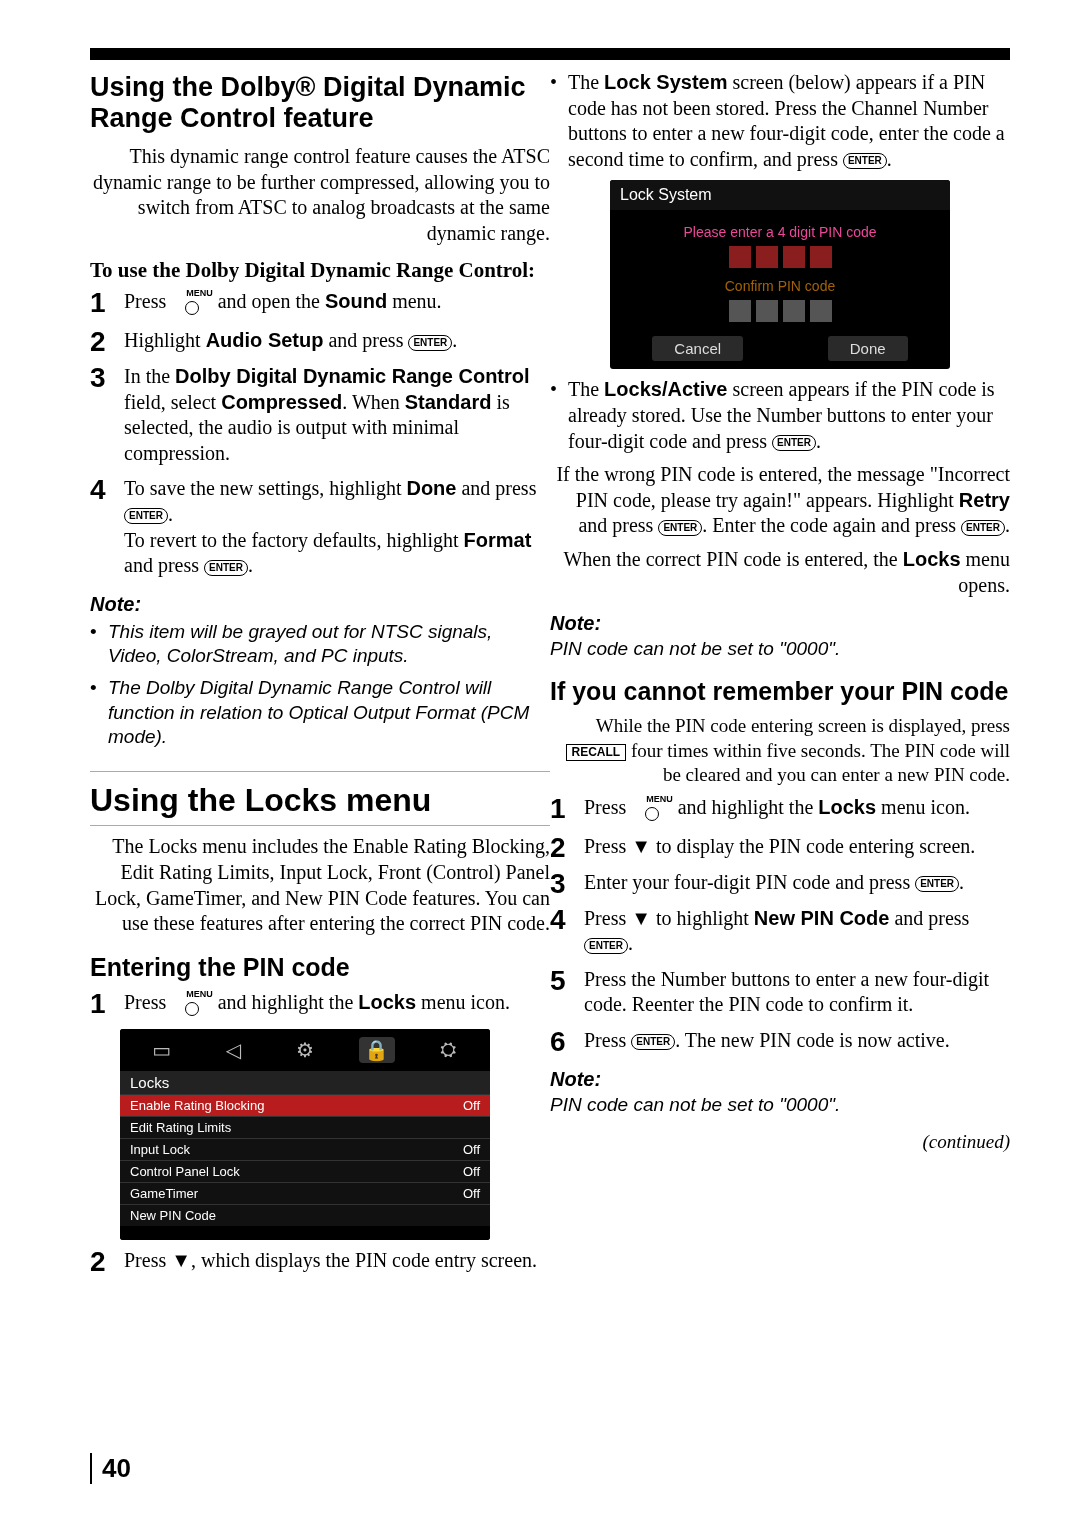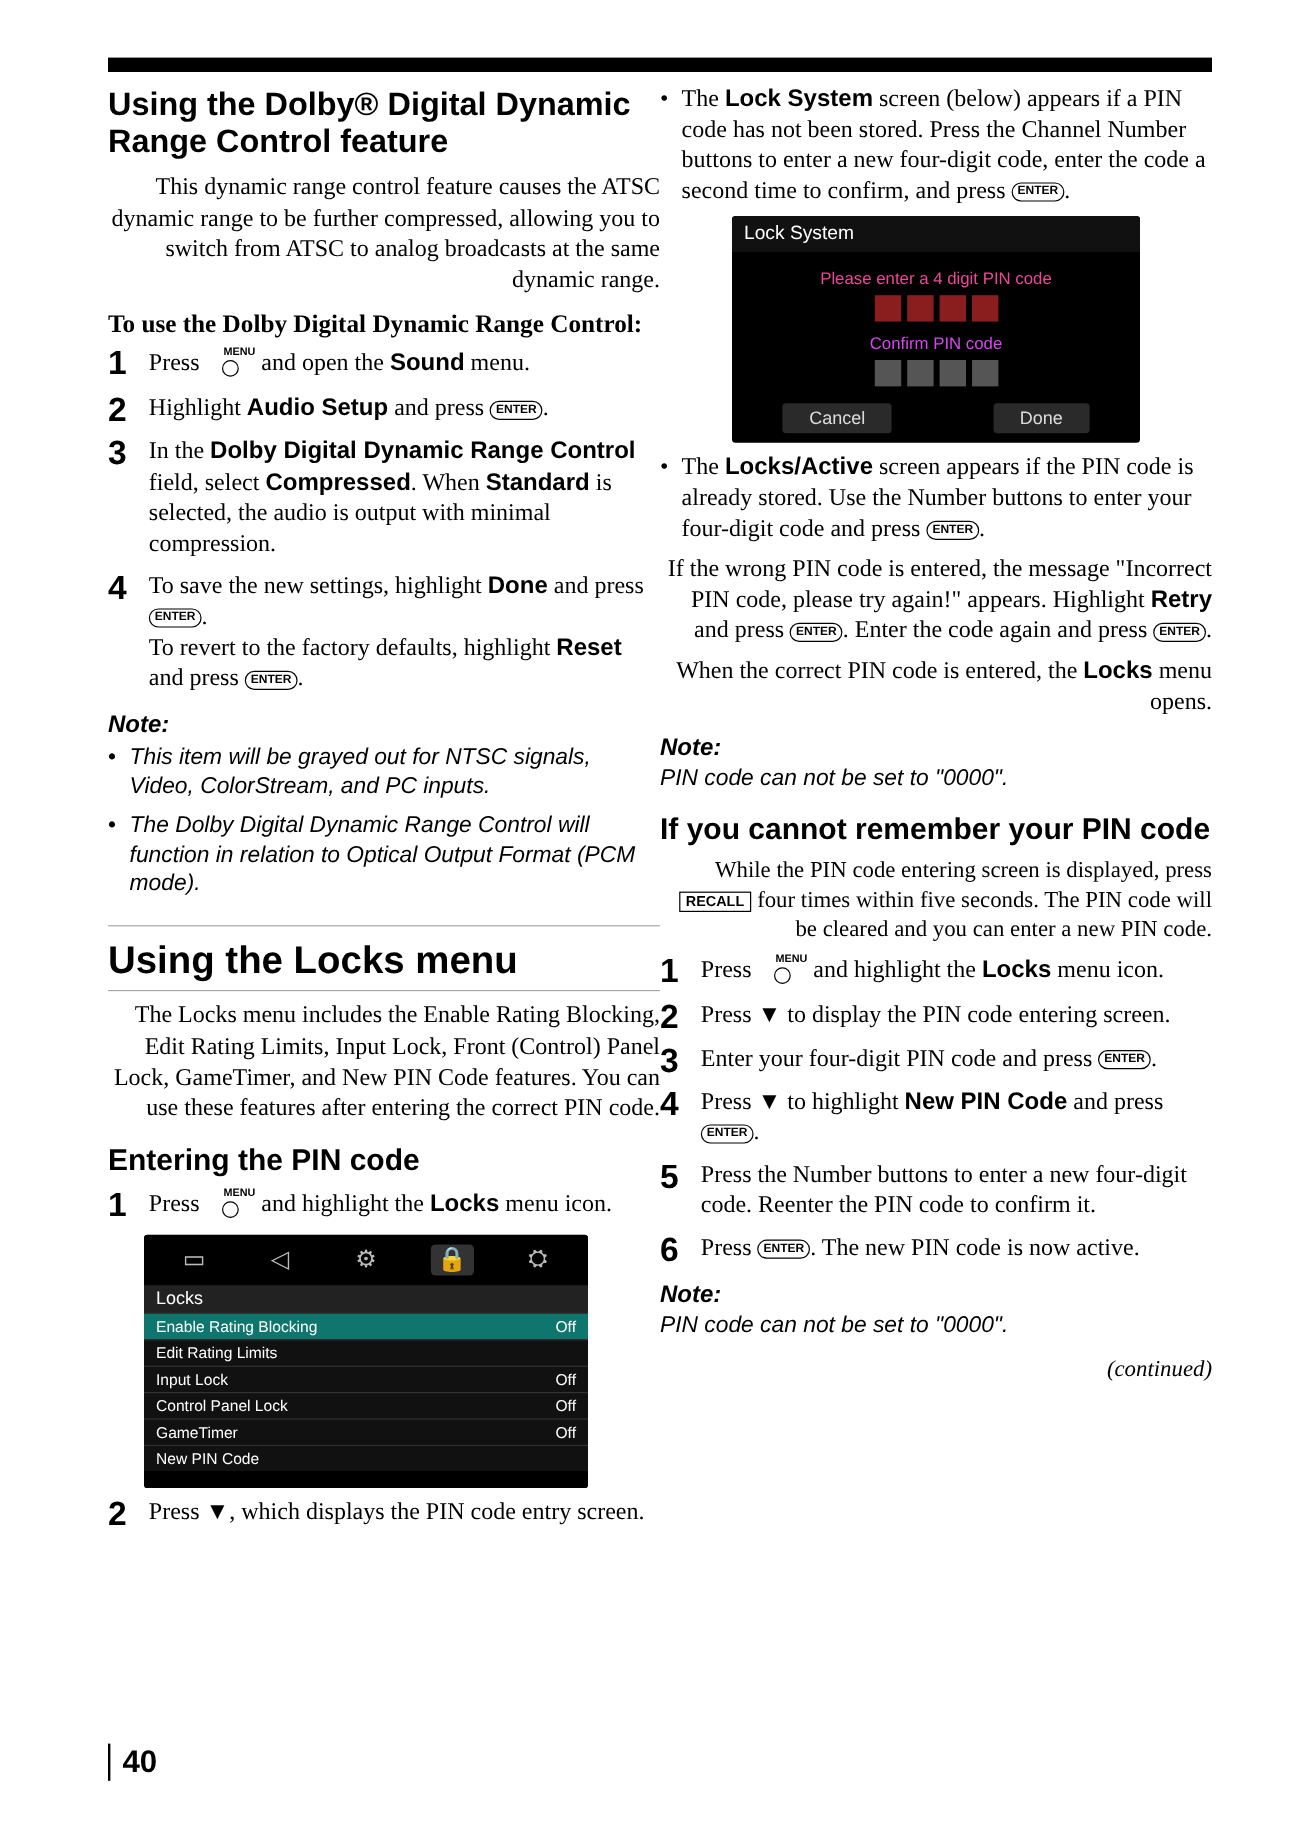--- a/index.html
+++ b/index.html
@@ -193,34 +193,34 @@
   .ui-locks .rows { }
   .ui-locks .menu-title {
     background: #222; padding: 3px 10px; font-size: 15px;
   }
   .ui-locks .row {
     display: flex; justify-content: space-between;
     padding: 3px 10px; border-top: 1px solid #333;
     background: #111;
     font-size: 13px;
   }
-  .ui-locks .row.sel { background: #0f766e; }
+  .ui-locks .row.sel { background: #b91c1c; }
   .ui-locks .spacer { height: 14px; background: #000; }
   
   .ui-pin {
     width: 340px; margin: 8px auto; background: #000; color: #fff;
     font-family: Arial, Helvetica, sans-serif; border-radius: 3px;
     overflow: hidden; padding-bottom: 8px;
   }
   .ui-pin .title { background: #111; padding: 6px 10px; font-size: 16px; }
   .ui-pin .msg { text-align: center; font-size: 14px; margin-top: 14px; color: #ec4899;}
   .ui-pin .boxes { display: flex; justify-content: center; gap: 5px; margin: 6px 0 10px 0;}
   .ui-pin .boxes .bx { width: 22px; height: 22px; background: #8a1e1e; }
   .ui-pin .boxes.gray .bx { background: #555; }
-  .ui-pin .confirm { text-align: center; font-size: 14px; color: #d946ef;}
+  .ui-pin .confirm { text-align: center; font-size: 14px; color: #a16207;}
   .ui-pin .btns { display: flex; justify-content: space-around; margin-top: 14px;}
   .ui-pin .btn { background: #2a2a2a; padding: 4px 22px; border-radius: 3px; font-size: 15px; color: #ddd;}
   .page-num {
     position: absolute;
     bottom: 48px; left: 90px;
     font-family: Arial, Helvetica, sans-serif;
     font-weight: 900; font-size: 26px;
     border-left: 2px solid #000;
     padding-left: 10px;
   }
@@ -247,21 +247,21 @@
           <span>Press </span><span class="key-menu"><span class="tiny">MENU</span><span class="circ"></span></span><span> and open the </span><span class="b">Sound</span><span> menu.</span>
         </li>
         <li>
           <span>Highlight </span><span class="b">Audio Setup</span><span> and press </span><span class="key-enter">ENTER</span>.
         </li>
         <li>
           <span>In the </span><span class="b">Dolby Digital Dynamic Range Control</span><span> field, select </span><span class="b">Compressed</span><span>. When </span><span class="b">Standard</span><span> is selected, the audio is output with minimal compression.</span>
         </li>
         <li>
           <span>To save the new settings, highlight </span><span class="b">Done</span><span> and press </span><span class="key-enter">ENTER</span>.<br>
-          <span>To revert to the factory defaults, highlight </span><span class="b">Reset</span><span> and press </span><span class="key-enter">ENTER</span>.
+          <span>To revert to the factory defaults, highlight </span><span class="b">Format</span><span> and press </span><span class="key-enter">ENTER</span>.
         </li>
       </ol>
 
       <div class="note-label">Note:</div>
       <ul class="bullets">
         <li>This item will be grayed out for NTSC signals, Video, ColorStream, and PC inputs.</li>
         <li>The Dolby Digital Dynamic Range Control will function in relation to Optical Output Format (PCM mode).</li>
       </ul>
 
       <h2 class="big-title">Using the Locks menu</h2>

